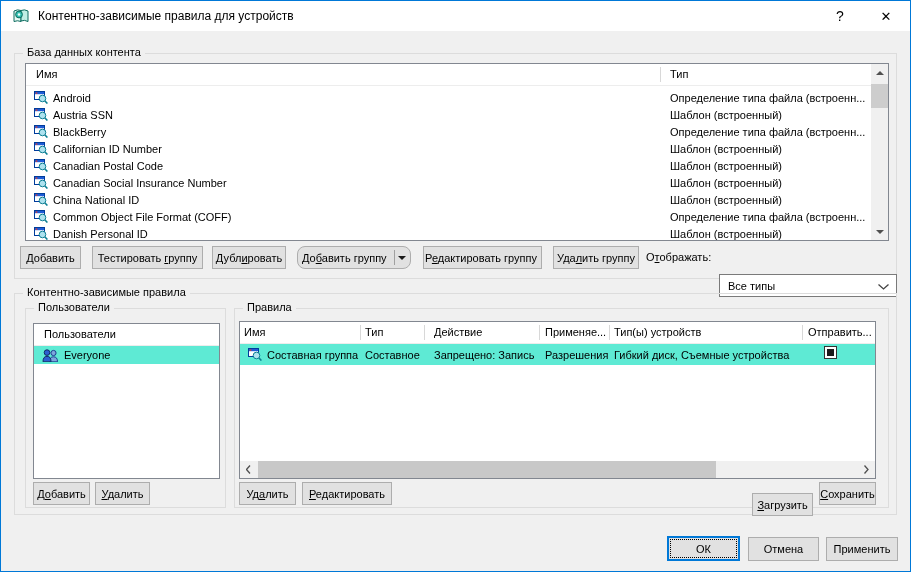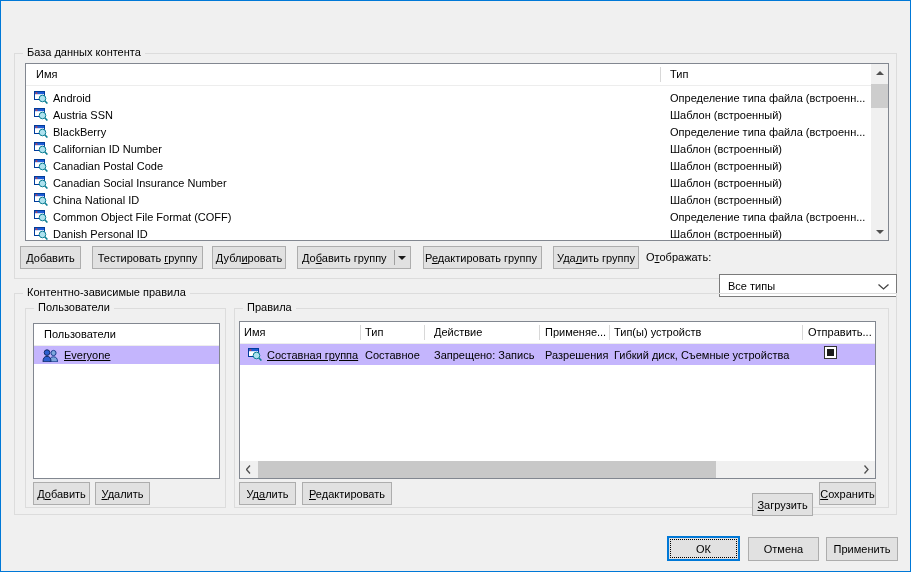--- a/index.html
+++ b/index.html
@@ -25,21 +25,21 @@
 
   
   .listview { position:absolute; background:#fff; border:1px solid #828790; overflow:hidden; }
   .lv-head { position:relative; height:22px; border-bottom:1px solid #ededed; background:#fff; }
   .lv-head .col { position:absolute; top:4px; white-space:nowrap; }
   .lv-head .colsep { position:absolute; top:3px; bottom:3px; width:1px; background:#d8d8d8; }
   .row { position:relative; height:17px; display:flex; align-items:center;
          padding-left:8px; white-space:nowrap; }
   .row .cell-abs { position:absolute; top:50%; transform:translateY(-50%); white-space:nowrap; }
   .row .ico { display:flex; margin-right:5px; flex:none; }
-  .row.sel { background:#c4b5fd;text-decoration:underline; }
+  .row.sel { background:#5eead4; }
 
   
   .vscroll { position:absolute; top:0; right:0; bottom:0; width:17px; background:#f0f0f0; }
   .vscroll .arr { position:absolute; left:0; width:17px; height:17px; display:flex;
                   align-items:center; justify-content:center; }
   .vscroll .thumb { position:absolute; left:0; width:17px; background:#cdcdcd; }
   .hscroll { position:absolute; left:0; right:0; bottom:0; height:17px; background:#f0f0f0; }
   .hscroll .arr { position:absolute; top:0; width:17px; height:17px; display:flex;
                   align-items:center; justify-content:center; }
   .hscroll .thumb { position:absolute; top:0; height:17px; background:#c8c8c8; }
@@ -62,20 +62,33 @@
   
   .chk { position:absolute; width:13px; height:13px; border:1px solid #333;
          background:#fff; display:flex; align-items:center; justify-content:center; }
   .chk .inner { width:7px; height:7px; background:#1a1a1a; }
 </style>
 </head>
 <body>
 
 <div class="window">
 
+  <div class="titlebar">
+    <span class="app-icon">
+      <svg width="18" height="16" viewBox="0 0 18 16">
+        <path d="M2 3 q3.5 -2 7 -0.5 v11 q-3.5 -1.5 -7 0 z" fill="#eafaf5" stroke="#0b6b5e"></path>
+        <path d="M9 2.5 q3.5 -1.5 7 0.5 v10.5 q-3.5 -2 -7 -0.5 z" fill="#bfeee4" stroke="#0b6b5e"></path>
+        <circle cx="7" cy="6.5" r="3.4" fill="#35c1b2" stroke="#0b6b5e"></circle>
+        <circle cx="7" cy="6.5" r="1.2" fill="#eafffa"></circle>
+      </svg>
+    </span>
+    <span class="title">Контентно-зависимые правила для устройств</span>
+    <span class="cap-btn cap-help">?</span>
+    <span class="cap-btn cap-close">✕</span>
+  </div>
 
   <div class="groupbox" style="left:13px; top:52px; width:883px; height:226px;">
     <span class="legend">База данных контента</span>
   </div>
 
   <div class="listview" style="left:24px; top:62px; width:864px; height:178px;">
     <div class="lv-head">
       <span class="col" style="left:10px">Имя</span>
       <span class="colsep" style="left:634px"></span>
       <span class="col" style="left:644px">Тип</span>
@@ -218,21 +231,21 @@
 
   <div class="btn" style="left:19px;  top:245px; width:61px;">
       <span><span></span><u>Д</u><span>обавить</span></span>
     </div>
   <div class="btn" style="left:91px;  top:245px; width:111px;">
       <span><span>Тестировать </span><u>г</u><span>руппу</span></span>
     </div>
   <div class="btn" style="left:211px; top:245px; width:74px;">
       <span><span>Дубл</span><u>и</u><span>ровать</span></span>
     </div>
-  <div class="btn" style="left:296px; top:245px; width:114px;">
+  <div class="btn" style="left:296px; top:245px; width:114px;border-radius:8px;">
     <span><span>До</span><u>б</u><span>авить группу</span></span>
     <span class="dd-sep"></span>
     <span style="display:flex">
         <svg width="8" height="4">
           <polygon points="0,0 8,0 4,4" fill="#1a1a1a"></polygon>
         </svg>
       </span>
   </div>
   <div class="btn" style="left:422px; top:245px; width:119px;justify-content:flex-end;">
       <span><span>Р</span><u>е</u><span>дактировать группу</span></span>

